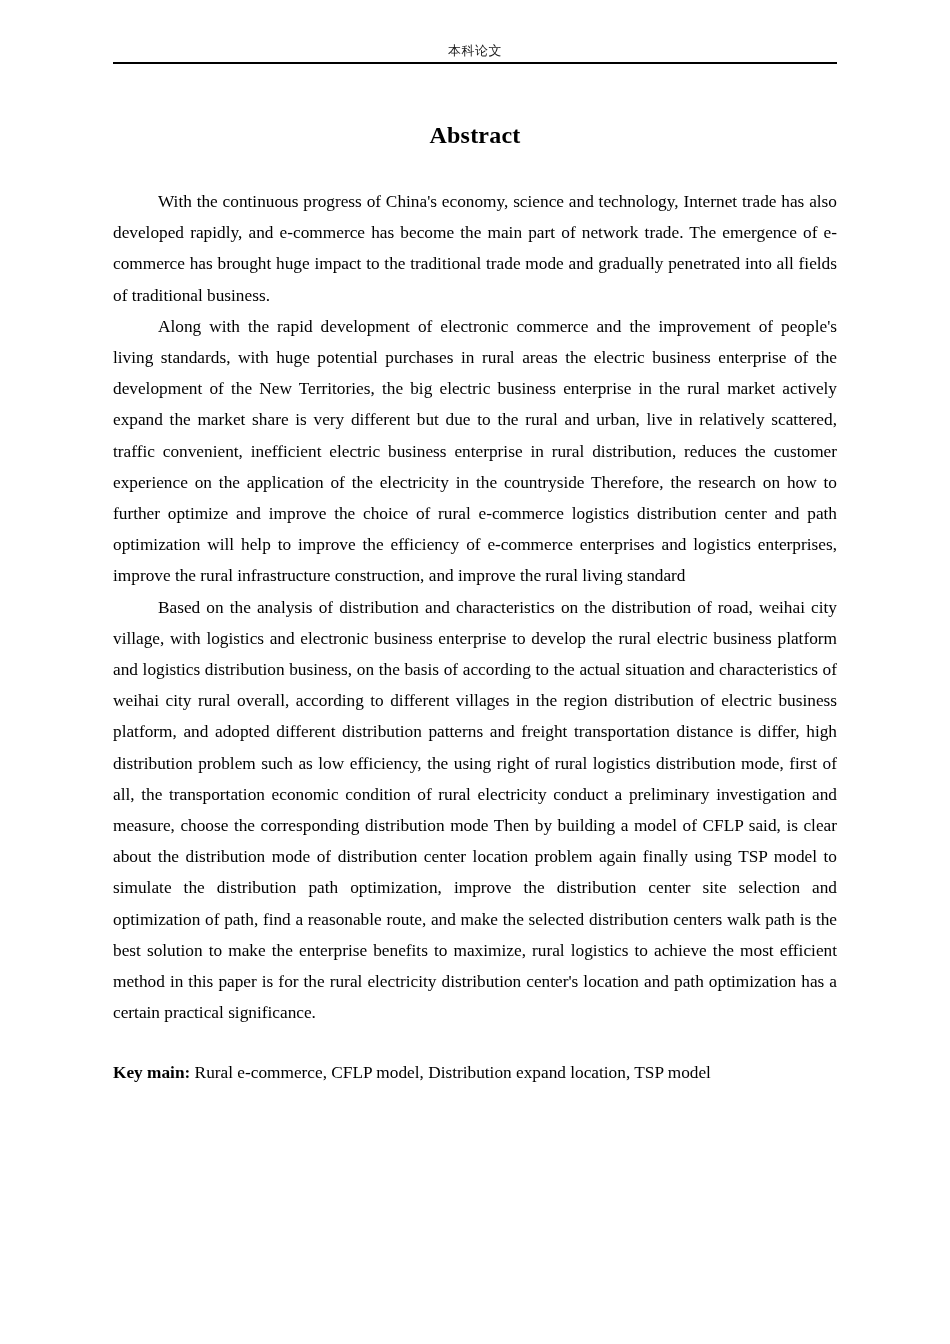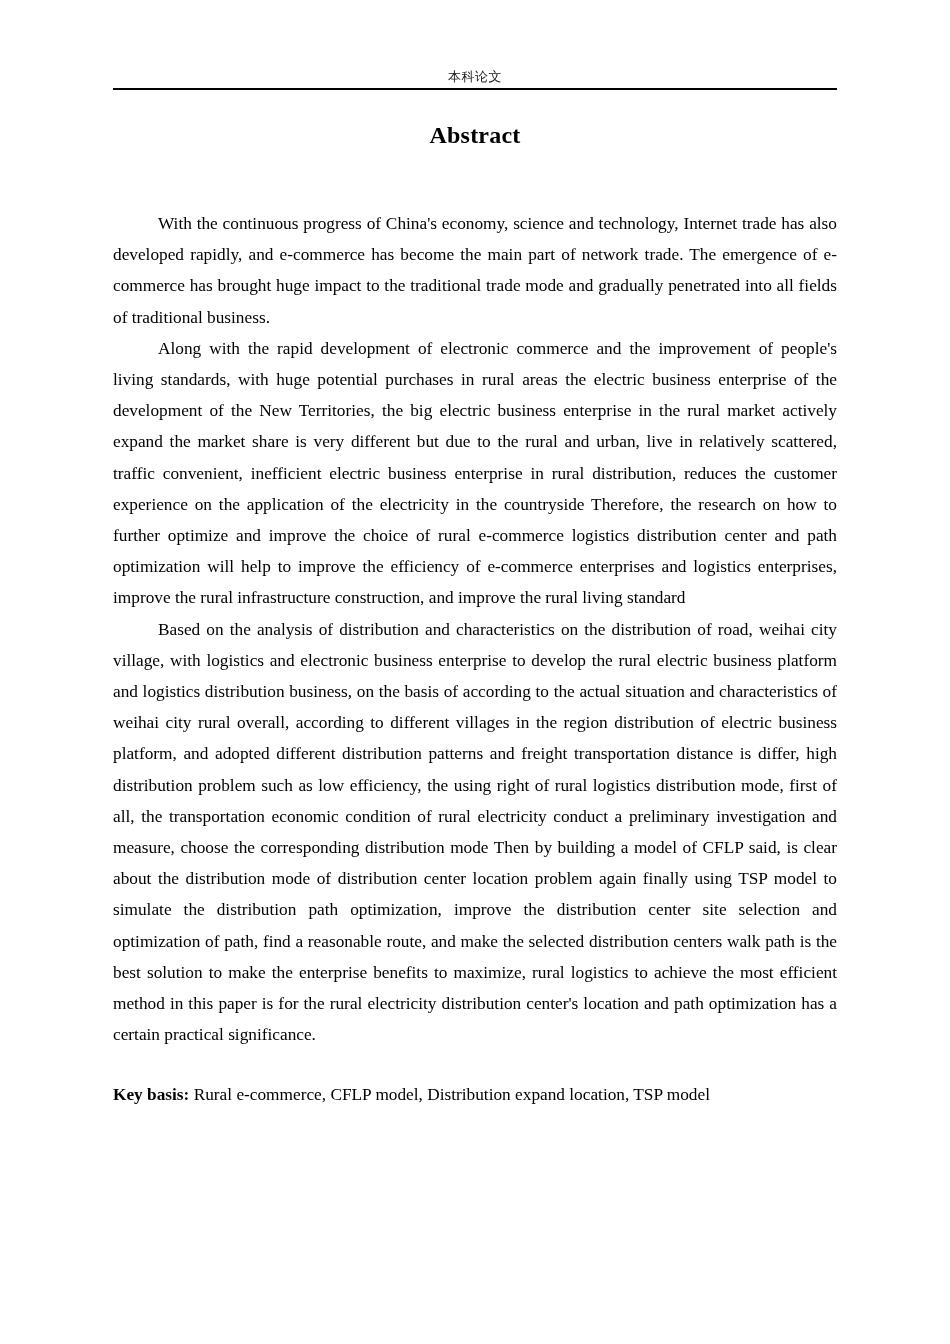--- a/index.html
+++ b/index.html
@@ -18,21 +18,21 @@
     box-sizing: border-box;
     overflow: hidden;
     font-family: "Liberation Serif", "DejaVu Serif", serif;
     color: #000000;
   }
 
   
   .header {
     position: absolute;
     left: 113px;
-    top: 68px;
+    top: 42px;
     width: 724px;
   }
 
   .header-text {
     text-align: center;
     font-family: "DejaVu Sans", "Liberation Sans", sans-serif;
     font-size: 13px;
     line-height: 18px;
     color: #1a1a1a;
     letter-spacing: 0.5px;
@@ -57,21 +57,21 @@
   .doc-title {
     text-align: center;
     font-size: 24px;
     font-weight: bold;
     line-height: 30px;
     margin: 20px 0 12px 0;
     letter-spacing: 0.2px;
   }
 
   .body-block {
-    margin-top: 58px;
+    margin-top: 36px;
   }
 
   p.para {
     margin: 0;
     text-align: justify;
     text-justify: inter-word;
     font-size: 17.3px;
     line-height: 31.2px;
     text-indent: 45px;
     hyphens: none;
@@ -107,17 +107,17 @@
 
   <div class="content">
 
     <h1 class="doc-title">Abstract</h1>
 
     <div class="body-block">
       <p class="para">With the continuous progress of China's economy, science and technology, Internet trade has also developed rapidly, and e-commerce has become the main part of network trade. The emergence of e-commerce has brought huge impact to the traditional trade mode and gradually penetrated into all fields of traditional business.</p>
       <p class="para">Along with the rapid development of electronic commerce and the improvement of people's living standards, with huge potential purchases in rural areas the electric business enterprise of the development of the New Territories, the big electric business enterprise in the rural market actively expand the market share is very different but due to the rural and urban, live in relatively scattered, traffic convenient, inefficient electric business enterprise in rural distribution, reduces the customer experience on the application of the electricity in the countryside Therefore, the research on how to further optimize and improve the choice of rural e-commerce logistics distribution center and path optimization will help to improve the efficiency of e-commerce enterprises and logistics enterprises, improve the rural infrastructure construction, and improve the rural living standard</p>
       <p class="para">Based on the analysis of distribution and characteristics on the distribution of road, weihai city village, with logistics and electronic business enterprise to develop the rural electric business platform and logistics distribution business, on the basis of according to the actual situation and characteristics of weihai city rural overall, according to different villages in the region distribution of electric business platform, and adopted different distribution patterns and freight transportation distance is differ, high distribution problem such as low efficiency, the using right of rural logistics distribution mode, first of all, the transportation economic condition of rural electricity conduct a preliminary investigation and measure, choose the corresponding distribution mode Then by building a model of CFLP said, is clear about the distribution mode of distribution center location problem again finally using TSP model to simulate the distribution path optimization, improve the distribution center site selection and optimization of path, find a reasonable route, and make the selected distribution centers walk path is the best solution to make the enterprise benefits to maximize, rural logistics to achieve the most efficient method in this paper is for the rural electricity distribution center's location and path optimization has a certain practical significance.</p>
 
-      <p class="keywords"><span class="kw-label">Key basis:</span><span class="kw-value"> Rural e-commerce, CFLP model, Distribution expand location, TSP model</span></p>
+      <p class="keywords"><span class="kw-label">Key main:</span><span class="kw-value"> Rural e-commerce, CFLP model, Distribution expand location, TSP model</span></p>
     </div>
 
   </div>
 </div>
 
 </body></html>

